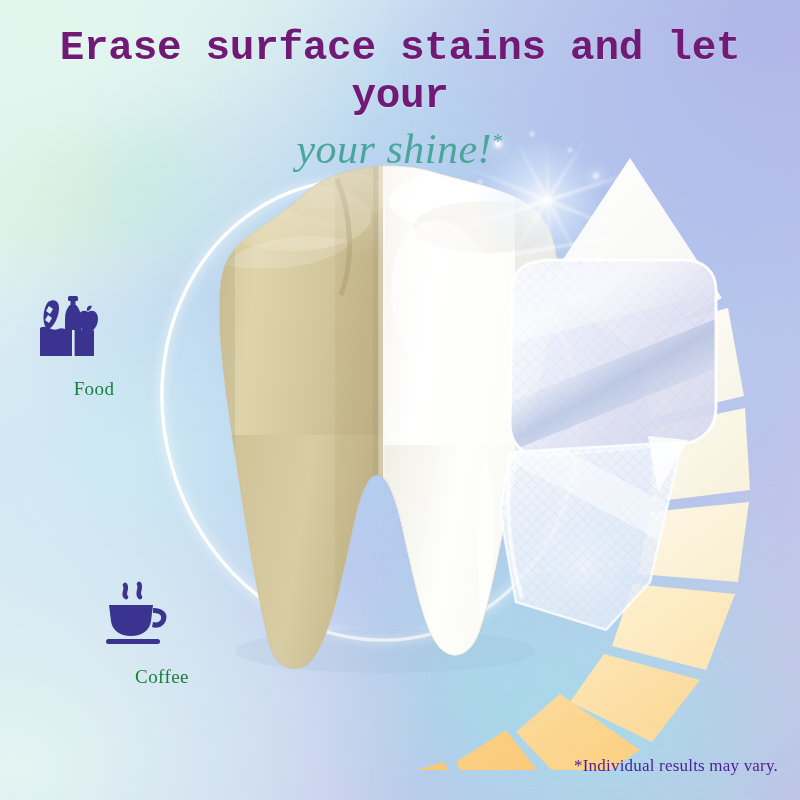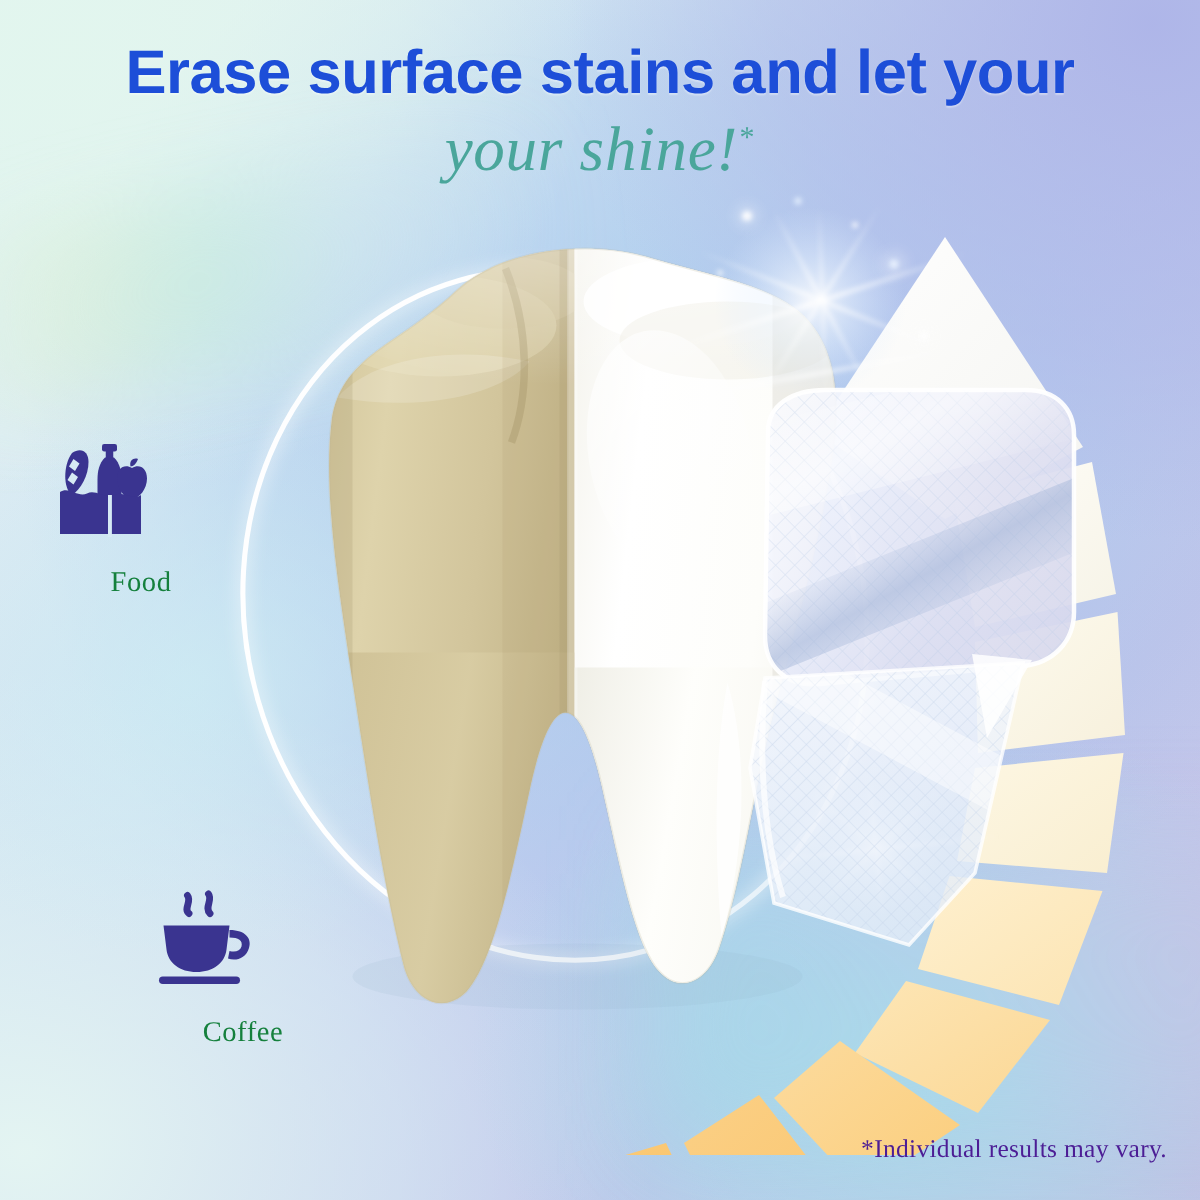--- a/index.html
+++ b/index.html
@@ -86,25 +86,25 @@
   }
 
   
   .headline{
     position:absolute; left:0; right:0; top:24px;
     text-align:center;
     z-index:40;
     pointer-events:none;
   }
   .headline-l1{
-    font-family:Liberation Sans, sans-serif;
+    font-family:Liberation Mono, monospace;
     font-weight:700;
     font-size:41px;
     letter-spacing:-0.3px;
-    color:#1d4ed8;
+    color:#701a75;
     line-height:1.18;
     text-shadow:0 1px 1px rgba(255,255,255,0.35);
   }
   .headline-l2{
     font-family:"Liberation Serif", serif;
     font-style:italic;
     font-weight:400;
     font-size:42px;
     color:#4aa69b;
     line-height:1.25;
@@ -189,21 +189,21 @@
   }
   .cause .ic svg{ display:block; }
   .cause .cap{
     font-family:"Liberation Serif", serif;
     font-size:19px;
     color:#15803d;
     letter-spacing:0.4px;
   }
   #cause-food{ left:28px;  top:288px; }
   #cause-tea{  left:36px;  top:446px; }
-  #cause-coffee{ left:96px; top:588px; }
+  #cause-coffee{ left:96px; top:576px; }
   #cause-cigarette{ left:180px; top:660px; }
 
   
   .disclaimer{
     position:absolute;
     right:22px; bottom:24px;
     font-family:"Liberation Serif", serif;
     font-size:17px;
     color:#4c1d95;
     letter-spacing:0.2px;

